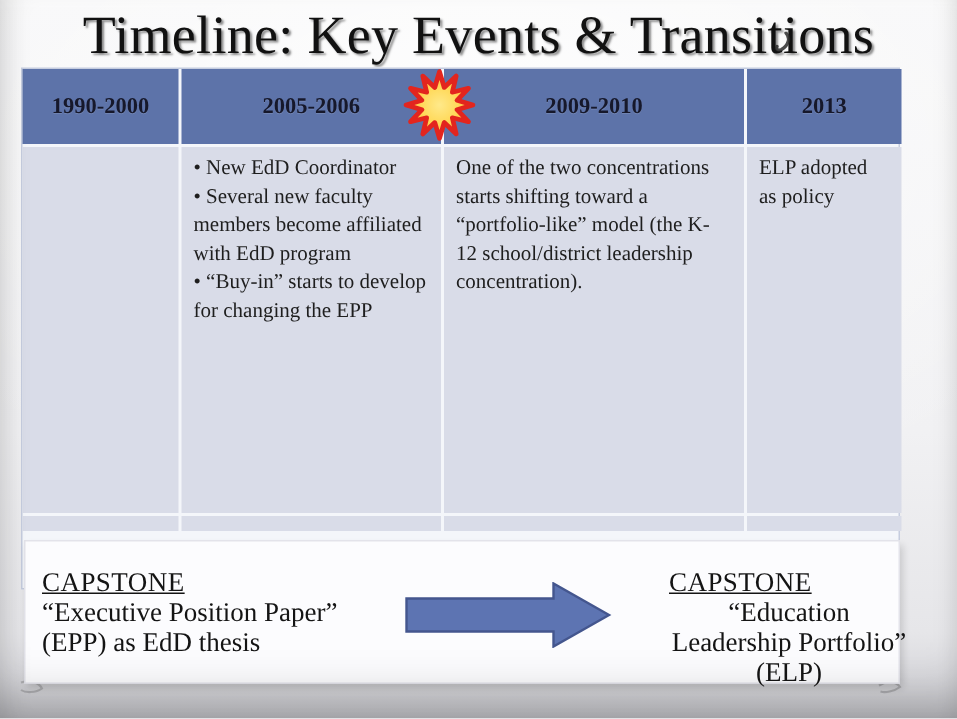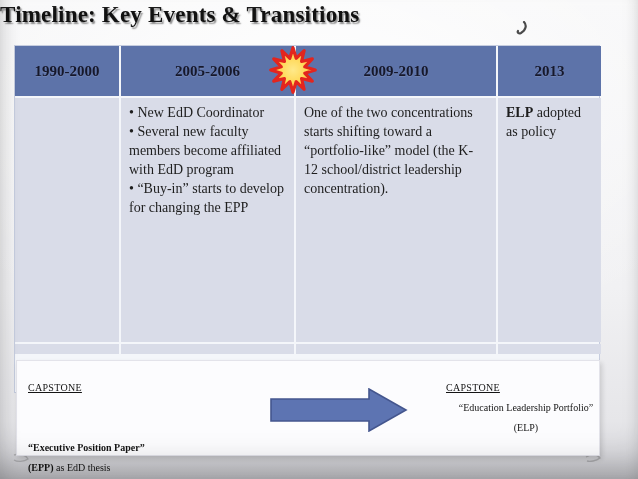--- a/index.html
+++ b/index.html
@@ -14,21 +14,21 @@
   #slide::after{
     content:""; position:absolute; inset:0; pointer-events:none;
     box-shadow: inset 0 -30px 34px -20px rgba(0,0,0,0.28),
                 inset 16px 0 20px -14px rgba(0,0,0,0.14),
                 inset -10px 0 14px -10px rgba(0,0,0,0.10),
                 inset 0 8px 10px -8px rgba(255,255,255,0.9);
   }
 
   .title{
     position:absolute; left:0; top:2px; width:100%;
-    font-size:23px; font-weight:700; color:#111;
+    text-align:center; font-size:36px; font-weight:400; color:#111;
     text-shadow:1.5px 1.5px 1.5px rgba(0,0,0,0.45);
     letter-spacing:0.2px;
   }
 
   
   .deco{ position:absolute; pointer-events:none; }
 
   
   .ttable{
     position:absolute; left:14px; top:45px; width:586px; height:348px;
@@ -44,31 +44,31 @@
   }
   .td{
     background:var(--cell-bg); color:var(--text-dark); font-size:14px; line-height:19px;
     padding:5px 8px; box-sizing:border-box; overflow:hidden;
   }
   .td p{ margin:0 0 0 0; }
   .td .gap{ height:19px; }
   .td.c1{ padding-right:14px; }
   .td.c3{ padding-right:22px; }
   .tfiller{ background:var(--cell-bg); }
-  .bold{ font-weight:700;margin-top:40px; }
+  .bold{ font-weight:400; }
 
   .starburst{ position:absolute; left:266px; top:44px; width:54px; height:52px; z-index:5; }
 
   
   .footer-box{
     position:absolute; left:16px; top:360px; width:584px; height:96px;
     background:#fcfcfe; border:1px solid #e3e3ea; box-sizing:border-box;
     box-shadow:2px 3px 5px rgba(0,0,0,0.14);
   }
-  .cap{ position:absolute; font-size:10px; line-height:20px; color:#141414; }
+  .cap{ position:absolute; font-size:18px; line-height:20px; color:#141414; }
   .cap .head{ text-decoration:underline; letter-spacing:0.3px; }
   .cap-left{ left:28px; top:378px; width:240px; }
   .cap-right{ left:446px; top:378px; width:160px; }
   .cap-right .body{ font-weight:400;text-align:center; }
 
   .arrow{ position:absolute; left:270px; top:388px; width:138px; height:44px; }
 </style>
 </head>
 <body>
 

